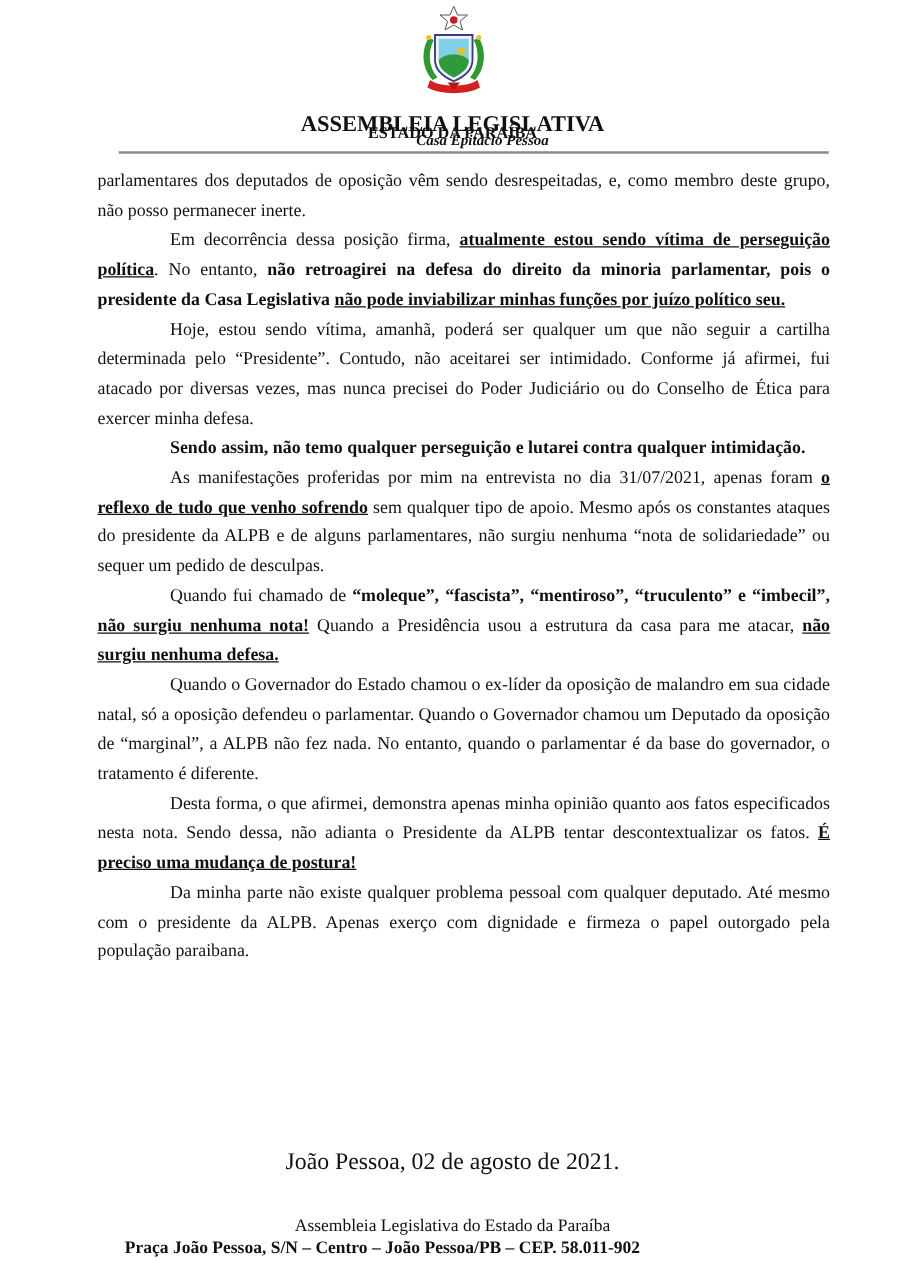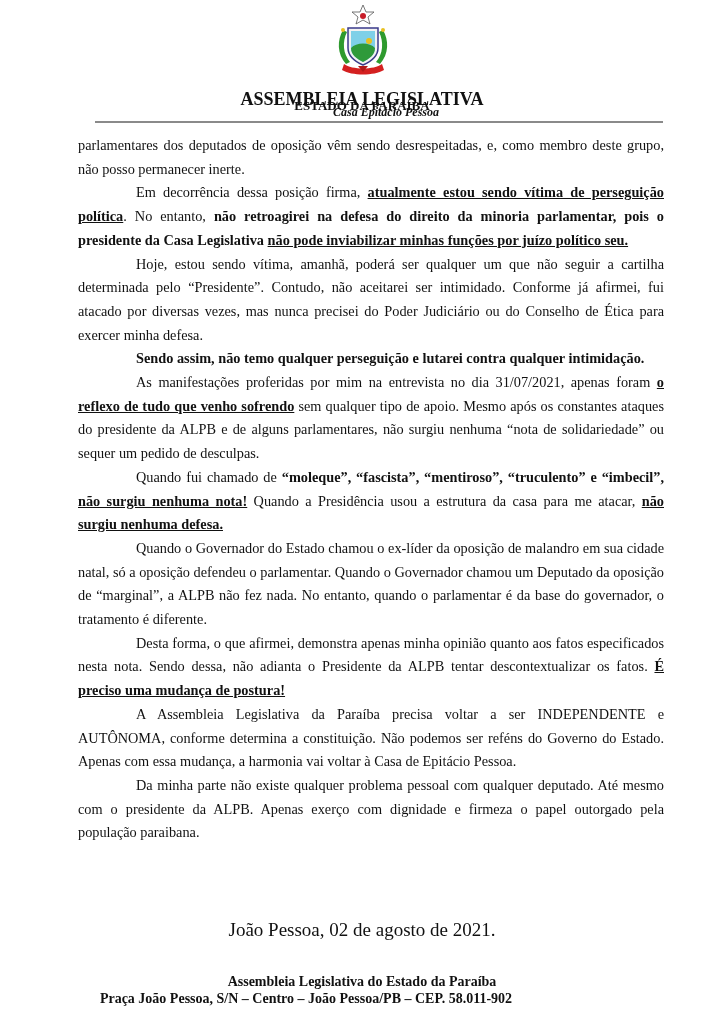--- a/index.html
+++ b/index.html
@@ -13,21 +13,21 @@
   .h2 { top: 92px; font-weight: bold; font-size: 18px; line-height: 14px; }
   .h3 { top: 106px; font-style: italic; font-weight: bold; font-size: 12px; line-height: 13px; margin-left: 24px; }
   .rule { position: absolute; left: 95px; top: 121px; width: 568px; height: 0; border-top: 2px solid #8a8a8a; }
 
   .body { position: absolute; left: 78px; top: 134px; width: 586px; font-size: 14.3px; line-height: 23.7px; text-align: justify; }
   .body p { margin: 0; }
   .ind { text-indent: 58px; }
   .u { text-decoration: underline; }
 
   .date { position: absolute; left: 0; width: 724px; top: 919px; text-align: center; font-size: 19px; }
-  .foot1 { position: absolute; left: 0; width: 724px; top: 974px; text-align: center; font-weight: bold; font-size: 14px; line-height: 15px; }
+  .foot1 { position: absolute; left: 0; width: 724px; top: 974px; text-align: center; font-weight: normal; font-size: 14px; line-height: 15px; }
   .foot2 { position: absolute; left: 0; width: 612px; top: 991px; text-align: center; font-weight: bold; font-size: 14px; line-height: 15px; }
 </style>
 </head>
 <body>
 
 <svg class="crest" viewBox="0 0 58 74">
 
   <polygon points="29,1 32,8 40,8 34,13 36,20 29,16 22,20 24,13 18,8 26,8" fill="#fff" stroke="#555" stroke-width="0.8"></polygon>
   <circle cx="29" cy="12" r="3" fill="#c81e2a"></circle>
 
@@ -52,20 +52,19 @@
 
 <div class="body" id="body">
     <p class=""><span>parlamentares dos deputados de oposição vêm sendo desrespeitadas, e, como membro deste grupo, não posso permanecer inerte.</span></p>
     <p class="ind"><span>Em decorrência dessa posição firma, </span><span class="u" style="font-weight: bold;">atualmente estou sendo vítima de perseguição política</span><span>. No entanto, </span><span style="font-weight: bold;">não retroagirei na defesa do direito da minoria parlamentar, pois o presidente da Casa Legislativa </span><span class="u" style="font-weight: bold;">não pode inviabilizar minhas funções por juízo político seu.</span></p>
     <p class="ind"><span>Hoje, estou sendo vítima, amanhã, poderá ser qualquer um que não seguir a cartilha determinada pelo “Presidente”. Contudo, não aceitarei ser intimidado. Conforme já afirmei, fui atacado por diversas vezes, mas nunca precisei do Poder Judiciário ou do Conselho de Ética para exercer minha defesa.</span></p>
     <p class="ind"><span style="font-weight: bold;">Sendo assim, não temo qualquer perseguição e lutarei contra qualquer intimidação.</span></p>
     <p class="ind"><span>As manifestações proferidas por mim na entrevista no dia 31/07/2021, apenas foram </span><span class="u" style="font-weight: bold;">o reflexo de tudo que venho sofrendo</span><span> sem qualquer tipo de apoio. Mesmo após os constantes ataques do presidente da ALPB e de alguns parlamentares, não surgiu nenhuma “nota de solidariedade” ou sequer um pedido de desculpas.</span></p>
     <p class="ind"><span>Quando fui chamado de </span><span style="font-weight: bold;">“moleque”, “fascista”, “mentiroso”, “truculento” e “imbecil”</span><span style="font-weight: bold;">, </span><span class="u" style="font-weight: bold;">não surgiu nenhuma nota!</span><span> Quando a Presidência usou a estrutura da casa para me atacar, </span><span class="u" style="font-weight: bold;">não surgiu nenhuma defesa.</span></p>
     <p class="ind"><span>Quando o Governador do Estado chamou o ex-líder da oposição de malandro em sua cidade natal, só a oposição defendeu o parlamentar. Quando o Governador chamou um Deputado da oposição de “marginal”, a ALPB não fez nada. No entanto, quando o parlamentar é da base do governador, o tratamento é diferente.</span></p>
     <p class="ind"><span>Desta forma, o que afirmei, demonstra apenas minha opinião quanto aos fatos especificados nesta nota. Sendo dessa, não adianta o Presidente da ALPB tentar descontextualizar os fatos. </span><span class="u" style="font-weight: bold;">É preciso uma mudança de postura!</span></p>
-    <p class="ind"><span>A Assembleia Legislativa da Paraíba precisa voltar a ser INDEPENDENTE e AUTÔNOMA, conforme determina a constituição. Não podemos ser reféns do Governo do Estado. Apenas com essa mudança, a harmonia vai voltar à Casa de Epitácio Pessoa.</span></p>
     <p class="ind"><span>Da minha parte não existe qualquer problema pessoal com qualquer deputado. Até mesmo com o presidente da ALPB. Apenas exerço com dignidade e firmeza o papel outorgado pela população paraibana.</span></p>
   </div>
 
 <div class="date">João Pessoa, 02 de agosto de 2021.</div>
 
 <div class="foot1">Assembleia Legislativa do Estado da Paraíba</div>
 <div class="foot2">Praça João Pessoa, S/N – Centro – João Pessoa/PB – CEP. 58.011-902</div>
 
 </body></html>

